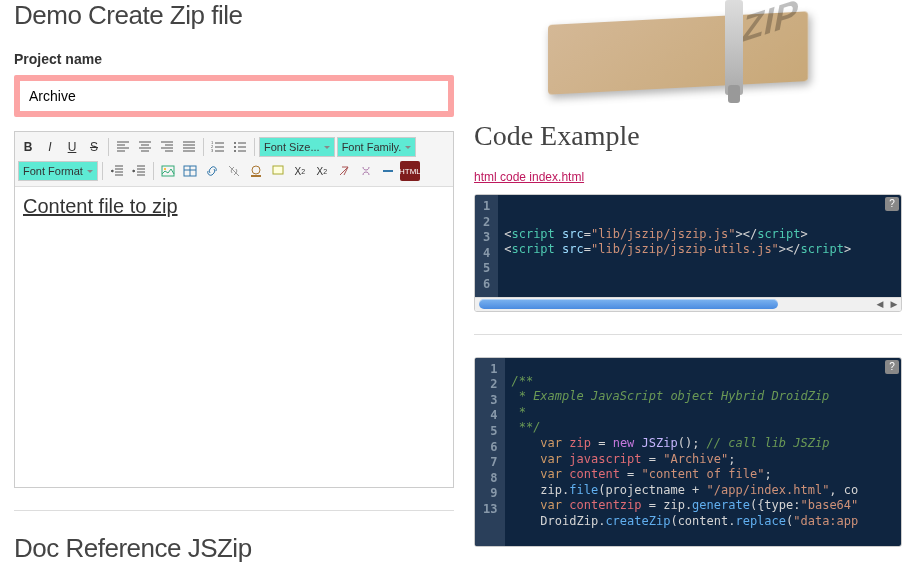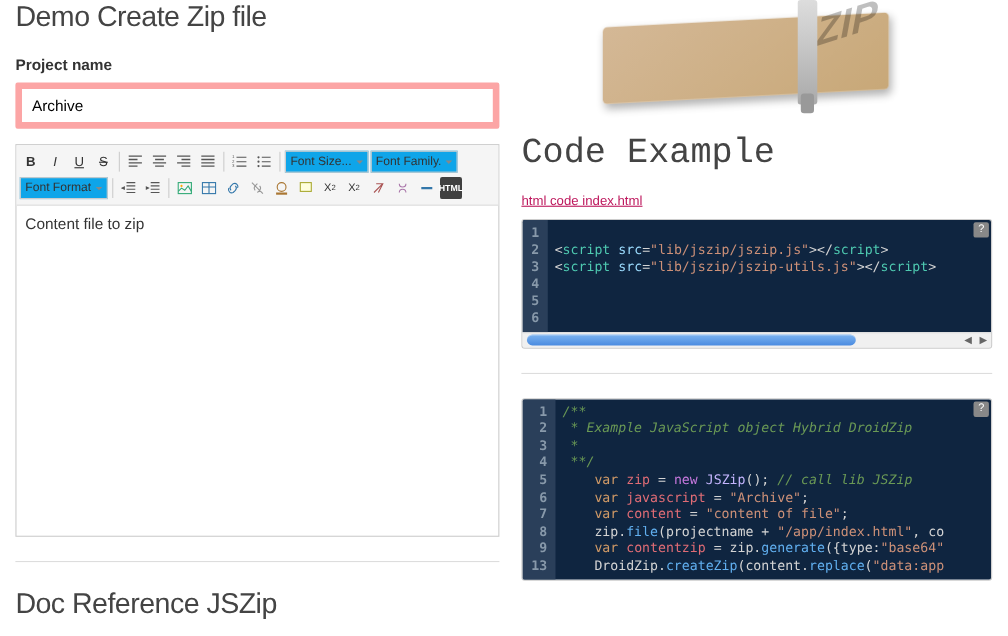--- a/index.html
+++ b/index.html
@@ -2,52 +2,52 @@
 <html><head>
 <meta charset="utf-8">
 <style>
 * { box-sizing: border-box; margin: 0; padding: 0; }
 body { font-family: -apple-system, Helvetica, Arial, sans-serif; font-size: 14px; color: #333; width: 916px; }
 .container { display: flex; padding: 0 14px; gap: 20px; }
 .left-col { width: 440px; flex-shrink: 0; }
 .right-col { flex: 1; }
 
 h1 { font-family: 'Trebuchet MS', sans-serif; font-weight: 300; font-size: 26px; color: #444; margin-bottom: 20px; letter-spacing: -0.5px; }
-h2 { font-family: Liberation Mono, monospace; font-weight: 300; font-size: 32px; color: #444; margin: 20px 0 18px; }
+h2 { font-family: Liberation Serif, serif; font-weight: 300; font-size: 28px; color: #444; margin: 20px 0 18px; }
 
 .label { font-weight: 600; margin-bottom: 8px; display: block; }
 .text-input { width: 100%; padding: 7px 9px; border: 6px solid #fca5a5; border-radius: 2px; font-size: 14px; margin-bottom: 14px; }
 
 .editor-wrap { border: 1px solid #ccc; margin-bottom: 14px; }
 .toolbar { background: #f5f5f5; border-bottom: 1px solid #ddd; padding: 3px; }
 .toolbar-row { display: flex; align-items: center; gap: 2px; padding: 2px 0; flex-wrap: wrap; }
 .tb-btn { width: 20px; height: 20px; display: inline-flex; align-items: center; justify-content: center; cursor: pointer; border-radius: 2px; font-size: 12px; }
 .tb-btn svg { width: 14px; height: 14px; }
 .tb-sep { width: 1px; height: 18px; background: #ccc; margin: 0 2px; }
-.tb-select { font-size: 11px; padding: 2px 14px 2px 4px; border: 1px solid #ccc; background: #0ea5e9; cursor: pointer; position: relative; height: 20px; display: inline-flex; align-items: center; min-width: 70px; }
+.tb-select { font-size: 11px; padding: 2px 14px 2px 4px; border: 1px solid #ccc; background: #5eead4; cursor: pointer; position: relative; height: 20px; display: inline-flex; align-items: center; min-width: 70px; }
 .tb-select::after { content: ''; position: absolute; right: 4px; border: 3px solid transparent; border-top-color: #888; top: 8px; }
-.editor-body { min-height: 300px; padding: 8px; font-size: 14px; }
+.editor-body { min-height: 300px; padding: 8px; font-size: 20px; text-decoration: underline; }
 
 .btn-primary { background: linear-gradient(#6db33f, #4d9b1f); color: #fff; border: 1px solid #3d8b0f; padding: 9px 18px; font-size: 14px; font-weight: 600; cursor: pointer; border-radius: 3px; box-shadow: 0 1px 2px rgba(0,0,0,0.2); }
 
 hr { border: none; border-top: 1px solid #ddd; margin: 22px 0; }
 
 .box-img { width: 340px; height: 100px; position: relative; margin: 0 auto; }
 .box-body { position: absolute; width: 260px; height: 70px; background: linear-gradient(145deg, #d4b896, #c8a878); left: 30px; top: 18px; transform: skewY(-3deg) rotateX(5deg); border-radius: 4px; box-shadow: 2px 4px 8px rgba(0,0,0,0.3); }
 .box-zip { position: absolute; right: 115px; top: 0; width: 18px; height: 95px; background: linear-gradient(#ddd, #aaa); border-radius: 3px; z-index: 2; }
 .box-zip::after { content: ''; position: absolute; bottom: -8px; left: 3px; width: 12px; height: 18px; background: #999; border-radius: 3px; }
 .box-text { position: absolute; right: 60px; top: 0px; font-size: 36px; font-weight: 700; color: rgba(0,0,0,0.25); transform: skewY(-18deg); font-style: italic; }
 
 .code-label { font-size: 12px; margin-bottom: 10px; color: #be185d; text-decoration: underline; }
 
 .code-block { border: 1px solid #ccc; border-radius: 3px; overflow: hidden; margin-bottom: 6px; position: relative; }
 .code-inner { display: flex; font-family: Menlo, Consolas, monospace; font-size: 12px; background: #0f2540; overflow-x: hidden; }
 .gutter { background: #2a3f5a; color: #8899aa; padding: 4px 8px; text-align: right; user-select: none; font-weight: bold; }
 .gutter div { line-height: 1.3; }
-.code-lines { padding: 4px 6px; white-space: pre; line-height: 1.3; color: #d4d4d4; flex: 1; overflow-x: hidden; }
+.code-lines { padding: 16px 6px; white-space: pre; line-height: 1.3; color: #d4d4d4; flex: 1; overflow-x: hidden; }
 .c-comment { color: #6a9955; font-style: italic; }
 .c-tag { color: #4ec9b0; }
 .c-attr { color: #9cdcfe; }
 .c-string { color: #ce9178; }
 .c-kw { color: #d19a66; }
 .c-var { color: #e06c75; }
 .c-fn { color: #61afef; }
 .c-new { color: #c678dd; }
 .c-type { color: #c4b5fd; }
 .help-q { position: absolute; top: 2px; right: 2px; width: 14px; height: 14px; background: #888; color: #fff; font-size: 10px; text-align: center; line-height: 14px; border-radius: 2px; }
@@ -182,21 +182,21 @@
           <span class="tb-btn">
               <svg viewBox="0 0 14 14">
                 <path d="M4 11c0-4 6-4 6 0M4 3c0 4 6 4 6 0" stroke="#a7a" fill="none"></path>
               </svg>
             </span>
           <span class="tb-btn">
               <svg viewBox="0 0 14 14">
                 <path d="M2 7h10" stroke="#37a" stroke-width="2"></path>
               </svg>
             </span>
-          <span class="tb-btn" style="background:#404040;color:#fff;font-size:8px;font-weight:bold">HTML</span>
+          <span class="tb-btn" style="background:#7f1d1d;color:#fff;font-size:8px;font-weight:normal">HTML</span>
         </div>
       </div>
       <div class="editor-body">Content file to zip</div>
     </div>
 
 
     <hr>
 
     <h1>Doc Reference JSZip</h1>
   </div>

